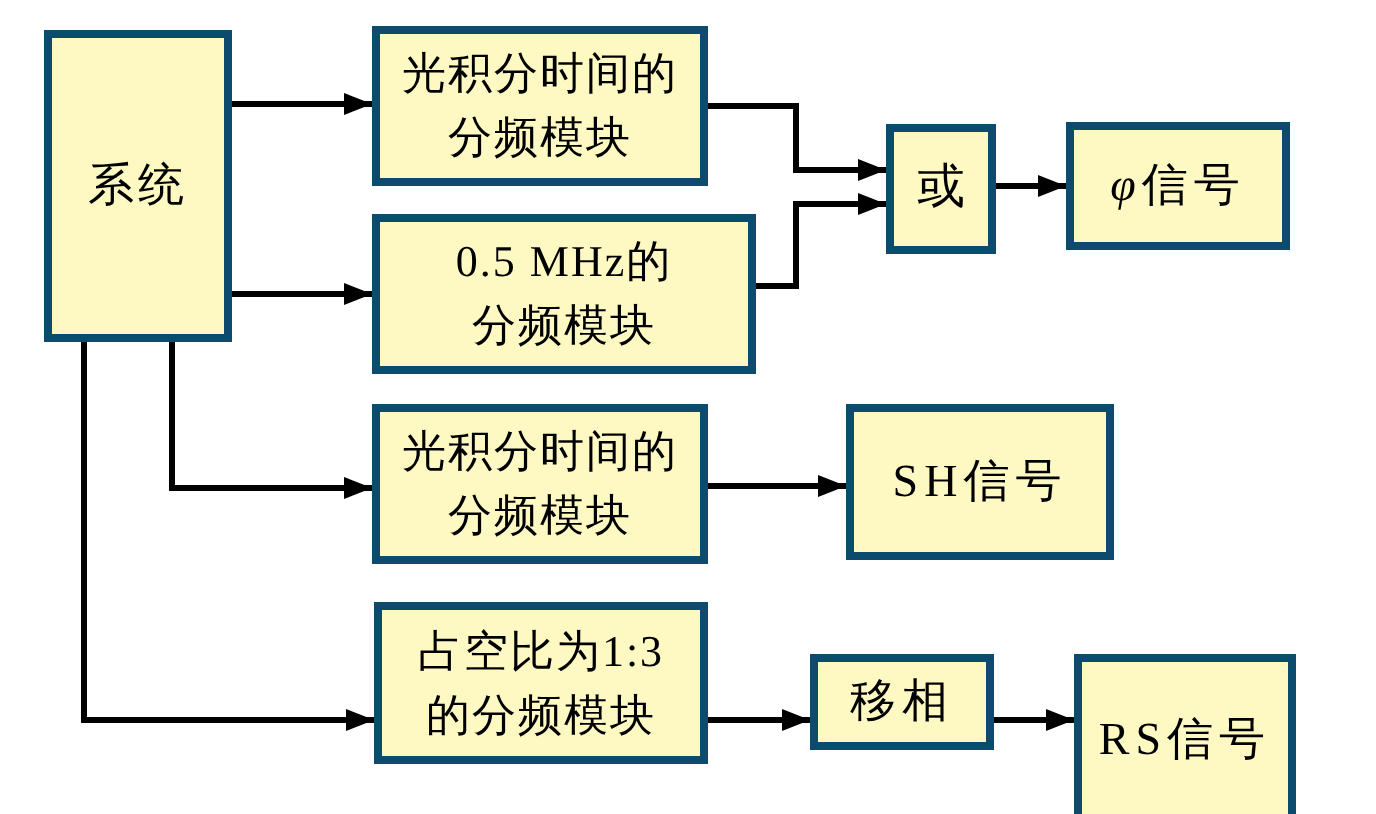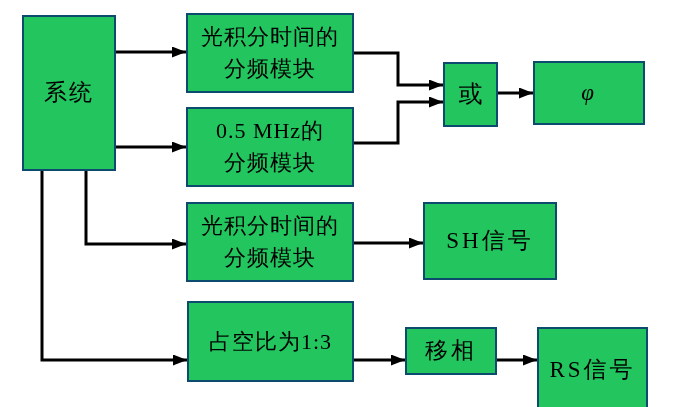--- a/index.html
+++ b/index.html
@@ -19,22 +19,22 @@
   #wires {
     position: absolute;
     left: 0;
     top: 0;
     width: 688px;
     height: 407px;
   }
   .node {
     position: absolute;
     box-sizing: border-box;
-    background: #22c55e;
-    border: 2px solid #0c4a6e;
+    background: #fef9c3;
+    border: 4px solid #0c4a6e;
     display: flex;
     flex-direction: column;
     align-items: center;
     justify-content: center;
     text-align: center;
     line-height: 1.45;
   }
   .module {
     font-size: 22px;
     letter-spacing: 1px;
@@ -52,21 +52,21 @@
   .or {
     font-size: 24px;
   }
   .italic {
     font-style: italic;
     letter-spacing: 3px;
   }
   
   #node-clock  { left: 22px;  top: 15px;  width: 94px;  height: 156px; }
   #node-div1   { left: 186px; top: 13px;  width: 168px; height: 80px; }
-  #node-div2   { left: 186px; top: 107px; width: 168px; height: 80px; }
+  #node-div2   { left: 186px; top: 107px; width: 192px; height: 80px; }
   #node-or     { left: 443px; top: 62px;  width: 55px;  height: 65px; }
   #node-phi    { left: 533px; top: 61px;  width: 112px; height: 64px; }
   #node-div3   { left: 186px; top: 202px; width: 168px; height: 80px; }
   #node-sh     { left: 423px; top: 202px; width: 134px; height: 78px; }
   #node-div4   { left: 187px; top: 301px; width: 167px; height: 81px; }
   #node-shift  { left: 405px; top: 327px; width: 92px;  height: 48px; }
   #node-rs     { left: 537px; top: 327px; width: 111px; height: 85px; }
 </style>
 </head>
 <body>
@@ -104,33 +104,35 @@
     <span>0.5 MHz的</span>
     <span>分频模块</span>
   </div>
 
   <div id="node-or" class="node or">
     <span>或</span>
   </div>
 
   <div id="node-phi" class="node signal">
     <span class="italic">φ</span>
+    <span>信号</span>
   </div>
 
   <div id="node-div3" class="node module">
     <span>光积分时间的</span>
     <span>分频模块</span>
   </div>
 
   <div id="node-sh" class="node signal">
     <span>SH信号</span>
   </div>
 
   <div id="node-div4" class="node module">
     <span>占空比为1:3</span>
+    <span>的分频模块</span>
   </div>
 
   <div id="node-shift" class="node signal">
     <span>移相</span>
   </div>
 
   <div id="node-rs" class="node signal">
     <span>RS信号</span>
   </div>
 

